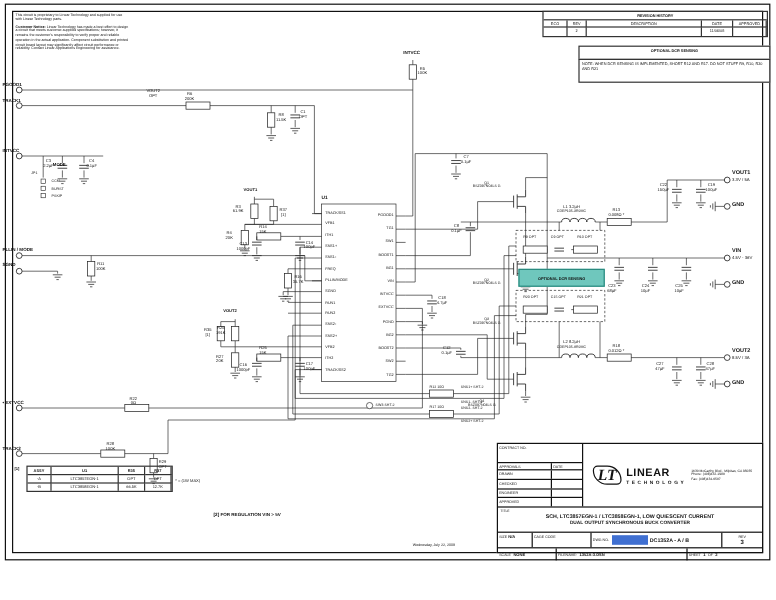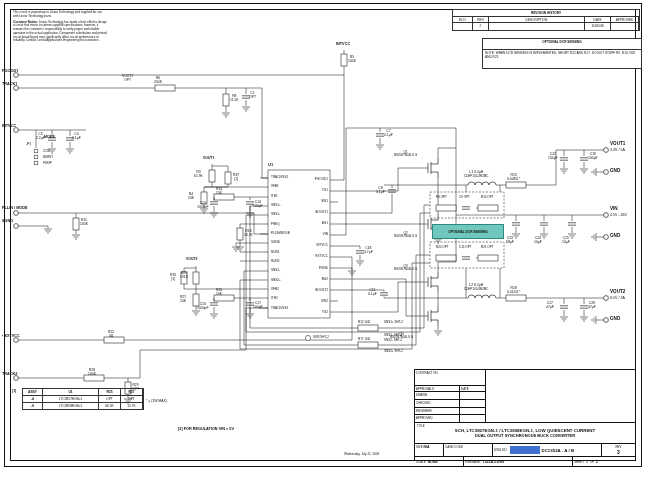--- a/index.html
+++ b/index.html
@@ -708,20 +708,32 @@
           </div>
         <div class="tb-apr">
             <div>ENGINEER</div>
             <div></div>
           </div>
         <div class="tb-apr">
             <div>APPROVED</div>
             <div></div>
           </div>
       </div>
+      <div class="tb-logo">
+        <div class="lt-mark">LT</div>
+        <div class="lt-name">
+          <div>LINEAR</div>
+          <div>TECHNOLOGY</div>
+        </div>
+        <div class="lt-addr">
+          <div>1630 McCarthy Blvd., Milpitas, CA 95035</div>
+          <div>Phone: (408)432-1900</div>
+          <div>Fax: (408)434-0507</div>
+        </div>
+      </div>
     </div>
     <div class="tb-title">
       <div class="lab">TITLE</div>
       <div class="l1">SCH, LTC3857EGN-1 / LTC3858EGN-1, LOW QUIESCENT CURRENT</div>
       <div class="l2">DUAL OUTPUT SYNCHRONOUS BUCK CONVERTER</div>
     </div>
     <div class="tb-mid">
       <div class="c-size"><span>SIZE</span> <span class="v">N/A</span></div>
       <div class="c-cage">CAGE CODE</div>
       <div class="c-dwg">

